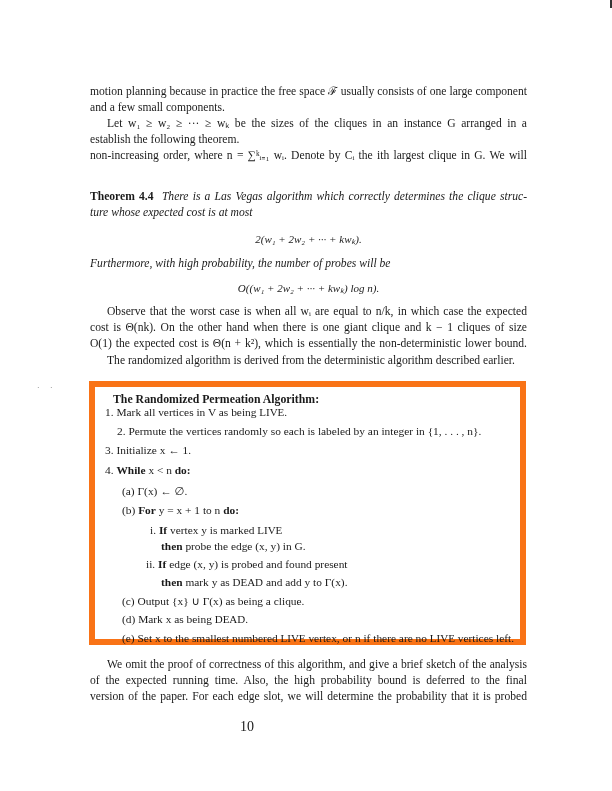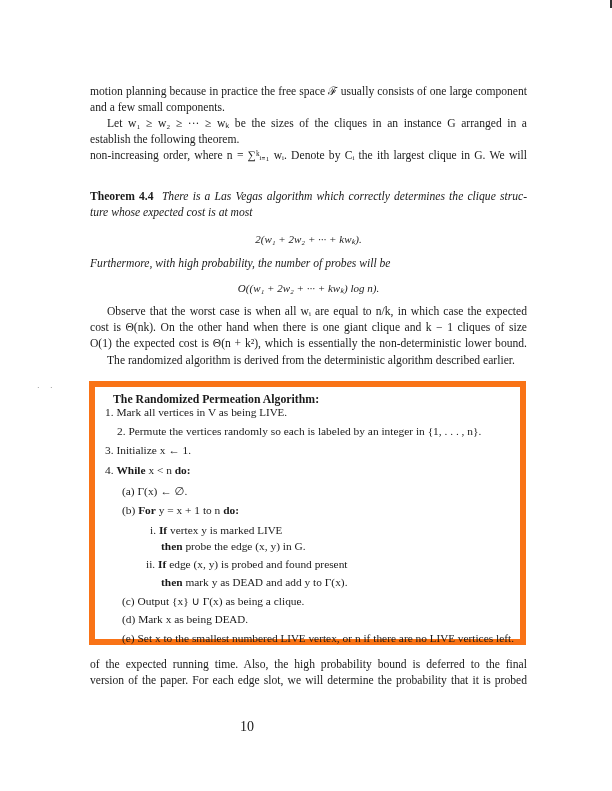--- a/index.html
+++ b/index.html
@@ -104,18 +104,19 @@
     </div>
     <div class="step" style="left: 27px; top: 207px;">
       <span>(c)</span> <span>Output {x} ∪ Γ(x) as being a clique.</span>
     </div>
 
   <div class="step" style="left: 27px; top: 226px;"><span>(d) </span><span>Mark x as being </span><span class="sc">DEAD</span><span>.</span></div>
       <div class="step" style="left: 27px; top: 245px;"><span>(e) </span><span>Set x to the smallest numbered </span><span class="sc">LIVE</span><span> vertex, or n if there are no </span><span class="sc">LIVE</span><span> vertices left.</span></div>
     </div>
 
   <div class="text p5" style="text-indent:0">
+    <span class="line" style="padding-left:17px">We omit the proof of correctness of this algorithm, and give a brief sketch of the analysis</span>
     <span class="line">of the expected running time. Also, the high probability bound is deferred to the final</span>
     <span class="line">version of the paper. For each edge slot, we will determine the probability that it is probed</span>
   </div>
 
   <div class="pagenum">10</div>
 </div>
 
 </body></html>

